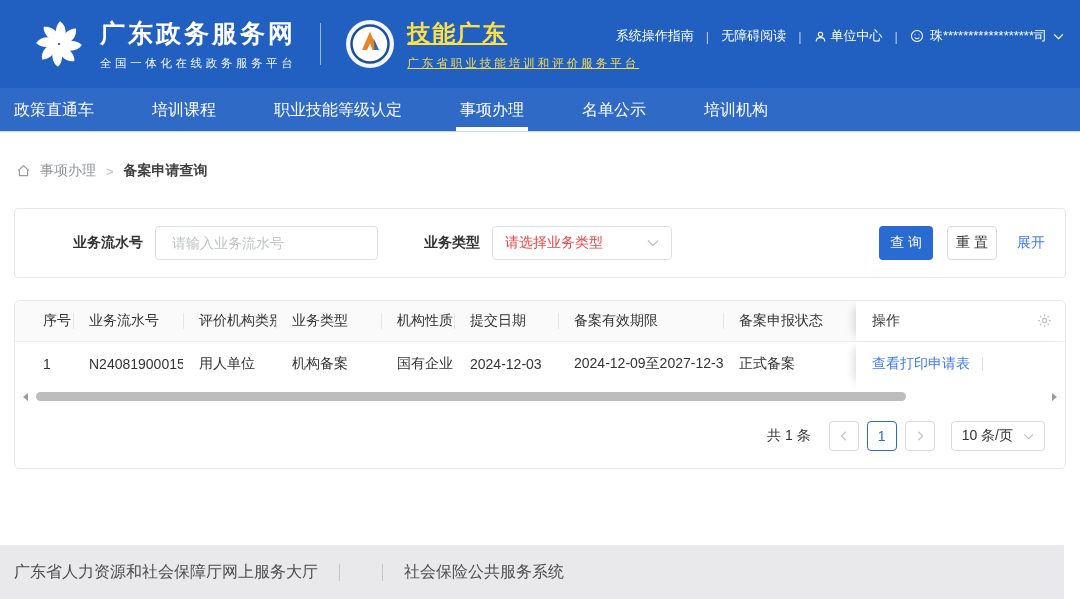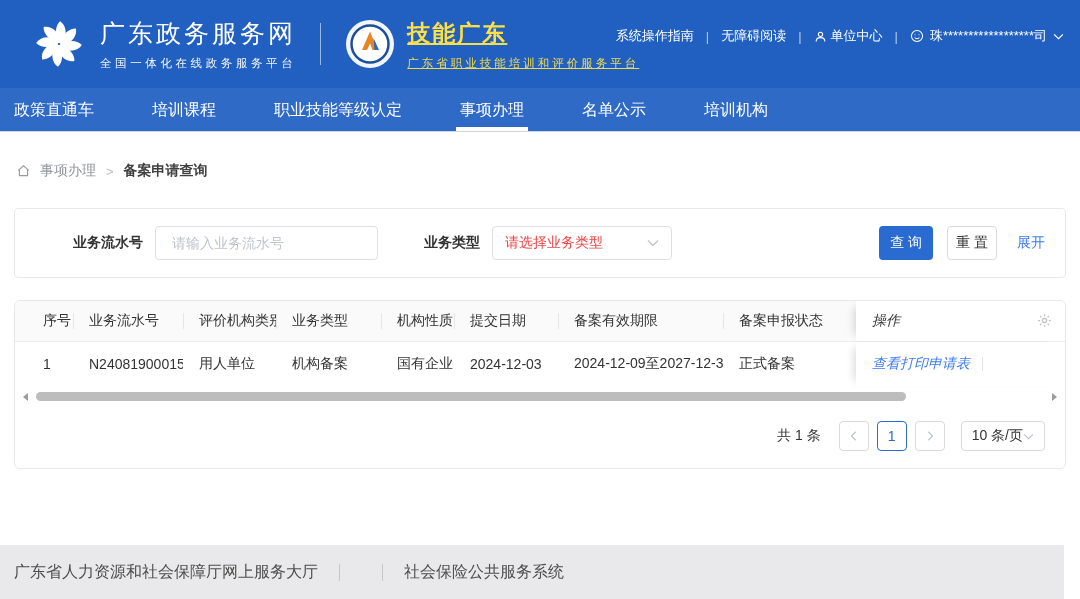--- a/index.html
+++ b/index.html
@@ -6,21 +6,21 @@
     --header-bg:#2160c0; --nav-bg:#2e6ac6; --accent:#2a6bd2; --link:#3e7cf0; --footer-bg:#e9e9eb;
   }
   *{margin:0;padding:0;box-sizing:border-box;font-family:"Liberation Sans","DejaVu Sans",sans-serif;}
   html,body{width:1080px;height:599px;}
   body{position:relative;background:#fff;overflow:hidden;}
 
   
   .top-header{height:88px;background:var(--header-bg);display:flex;align-items:center;padding:0 20px 0 32px;position:relative;}
   .logo-wrap{flex:0 0 auto;display:flex;align-items:center;}
   .brand-main{margin-left:14px;color:#fff;}
-  .brand-title{font-size:25px;font-weight:400;letter-spacing:3px;}
+  .brand-title{font-size:25px;font-weight:700;letter-spacing:3px;}
   .brand-sub{font-size:11.5px;letter-spacing:3.6px;margin-top:6px;opacity:.95;}
   .brand-divider{width:1px;height:42px;background:rgba(255,255,255,.55);margin:0 24px;}
   .brand-app{margin-left:12px;color:#fde047;text-decoration:underline;}
   .app-title{font-size:23px;font-weight:700;letter-spacing:2px;}
   .app-sub{font-size:11.5px;letter-spacing:3px;margin-top:7px;opacity:.95;}
   .header-links{position:absolute;right:16px;top:27px;display:flex;align-items:center;color:#fff;font-size:13px;}
   .hlink{cursor:pointer;display:flex;align-items:center;gap:4px;}
   .hsep{margin:0 12px;opacity:.65;}
   .user-chip{display:flex;align-items:center;gap:6px;cursor:pointer;}
 
@@ -59,41 +59,41 @@
   .thead .cell:not(.c1)::before{content:"";position:absolute;left:0;top:12px;height:16px;width:1px;background:#e6e6e6;}
   .tbody .cell{height:44px;color:#333;}
   .c1{width:58px;padding-left:28px;}
   .c2{width:110px;}
   .c3{width:93px;}
   .c4{width:105px;}
   .c5{width:73px;}
   .c6{width:104px;}
   .c7{width:165px;}
   .c8{width:133px;}
-  .c9{flex:1;position:relative;background:#fff;box-shadow:-8px 0 8px -6px rgba(0,0,0,.15);font-style:italic;}
+  .c9{flex:1;position:relative;background:#fff;box-shadow:-8px 0 8px -6px rgba(0,0,0,.15);}
   .thead .c9{background:#fff;}
   .thead .c9::before{display:none;}
   .gear{position:absolute;right:13px;top:12px;cursor:pointer;line-height:0;}
   .action-link{color:var(--link);cursor:pointer;}
   .action-sep{width:1px;height:14px;background:#e0e0e0;margin-left:12px;}
 
   
   .hscroll{display:flex;align-items:center;height:15px;margin:3px 8px 0 8px;}
   .scroll-arrow{width:0;height:0;border-top:4px solid transparent;border-bottom:4px solid transparent;cursor:pointer;}
   .scroll-arrow.left{border-right:5px solid #9b9b9b;}
   .scroll-arrow.right{border-left:5px solid #9b9b9b;}
   .scroll-track{flex:1;height:9px;margin:0 6px;position:relative;}
   .scroll-thumb{position:absolute;left:2px;top:0;height:9px;width:86%;border-radius:5px;background:#bdbdbd;cursor:grab;}
 
   
   .pagination{display:flex;align-items:center;justify-content:flex-end;height:64px;padding-right:20px;font-size:14px;color:#333;}
   .total{margin-right:10px;}
   .page-btn{width:30px;height:30px;border:1px solid #d9d9d9;border-radius:4px;display:flex;align-items:center;justify-content:center;background:#fff;color:#bfc4cc;margin-left:8px;cursor:pointer;}
   .page-btn.current{border-color:var(--accent);color:var(--accent);font-size:14px;}
-  .page-size{height:30px;border:1px solid #d9d9d9;border-radius:4px;display:flex;align-items:center;padding:0 10px;gap:0;color:#333;margin-left:16px;cursor:pointer;background:#fff;}
+  .page-size{height:30px;border:1px solid #d9d9d9;border-radius:4px;display:flex;align-items:center;padding:0 10px;gap:10px;color:#333;margin-left:16px;cursor:pointer;background:#fff;}
 
   
   .footer{position:absolute;left:0;right:16px;bottom:0;height:54px;background:var(--footer-bg);display:flex;align-items:center;padding-left:14px;font-size:16px;color:#4d4d4d;}
   .f-link{cursor:pointer;white-space:nowrap;}
   .f-sep{width:1px;height:17px;background:#c6c6c9;margin:0 21px;}
 </style>
 </head>
 <body>
 
 <div class="top-header">

